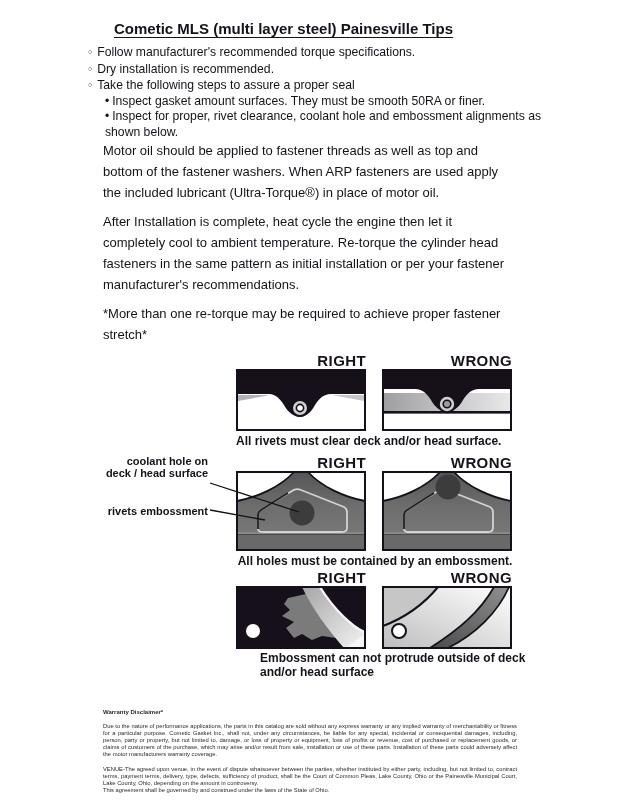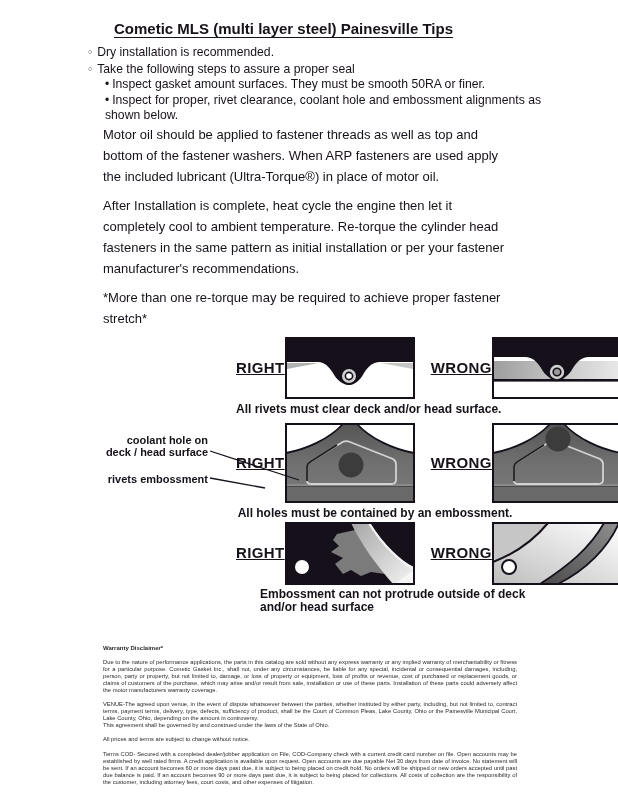--- a/index.html
+++ b/index.html
@@ -21,31 +21,31 @@
   li.lvl2::before { content:"\2022"; font-size:12px; margin-right:3px; }
 
   .diesel-heading { font-size:13.5px; font-weight:bold; margin:13px 0 5px 15px; }
   p.body { font-size:13px; line-height:21px; margin:0 0 8px 15px; width:406px; }
   p.note { margin-bottom:8px; }
 
   
   .diagrams { margin-top:3px; }
   .diag-row { position:relative; }
   .panels { display:flex; gap:16px; margin-left:148px; }
-  .panel-col { display:flex; flex-direction:row; align-items:center;text-decoration:underline; }
+  .panel-col { display:flex; flex-direction:column; align-items:flex-end; }
   .rw-label { font-size:15px; font-weight:bold; letter-spacing:0.4px; line-height:16px; }
   .panel-col svg { display:block; }
   .caption { font-size:12px; font-weight:bold; margin:3px 0 7px 148px; }
   .caption.center { width:278px; text-align:center; white-space:nowrap; margin-bottom:2px; }
   .caption3 div { line-height:13.5px;padding-left:24px; }
 
   .row2-overlay { position:absolute; left:0; top:0; pointer-events:none; }
   .lbl { position:absolute; left:0; width:120px; text-align:right;
          font-size:11px; font-weight:bold; line-height:12px; }
-  .lbl-coolant { top:11px; }
+  .lbl-coolant { top:0; }
   .lbl-emboss  { top:50px; }
 
   
   .legal { margin:30px 0 0 15px; width:414px; font-size:5.8px; line-height:7.1px;
            text-align:justify; color:#2a2a2a; }
   .legal-heading { font-weight:bold; margin:0 0 7px 0; font-size:6px; }
   .legal p { margin:0 0 7px 0; }
   .legal p.no-gap { margin-bottom:0; }
 </style>
 </head>
@@ -76,20 +76,21 @@
         <stop offset="1" stop-color="#4a4a4a"></stop>
     </linearGradient>
   </defs>
 </svg>
 
 <div class="content">
 
   <h1 class="title">Cometic MLS (multi layer steel) Painesville Tips</h1>
 
   <ul class="tips">
+    <li class="lvl1">Follow manufacturer's recommended torque specifications.</li>
     <li class="lvl1">Dry installation is recommended.</li>
     <li class="lvl1">Take the following steps to assure a proper seal</li>
     <li class="lvl2">Inspect gasket amount surfaces.  They must be smooth 50RA or finer.</li>
     <li class="lvl2">Inspect for proper, rivet clearance, coolant hole and embossment alignments as shown below.</li>
   </ul>
 
   <p class="body">Motor oil should be applied to fastener threads as well as top and bottom of the fastener washers. When ARP fasteners are used apply the included lubricant (Ultra-Torque®) in place of motor oil.</p>
   <p class="body">After Installation is complete, heat cycle the engine then let it completely cool to ambient temperature. Re-torque the cylinder head fasteners in the same pattern as initial installation or per your fastener manufacturer's recommendations.</p>
   <p class="body note">*More than one re-torque may be required to achieve proper fastener stretch*</p>
 

